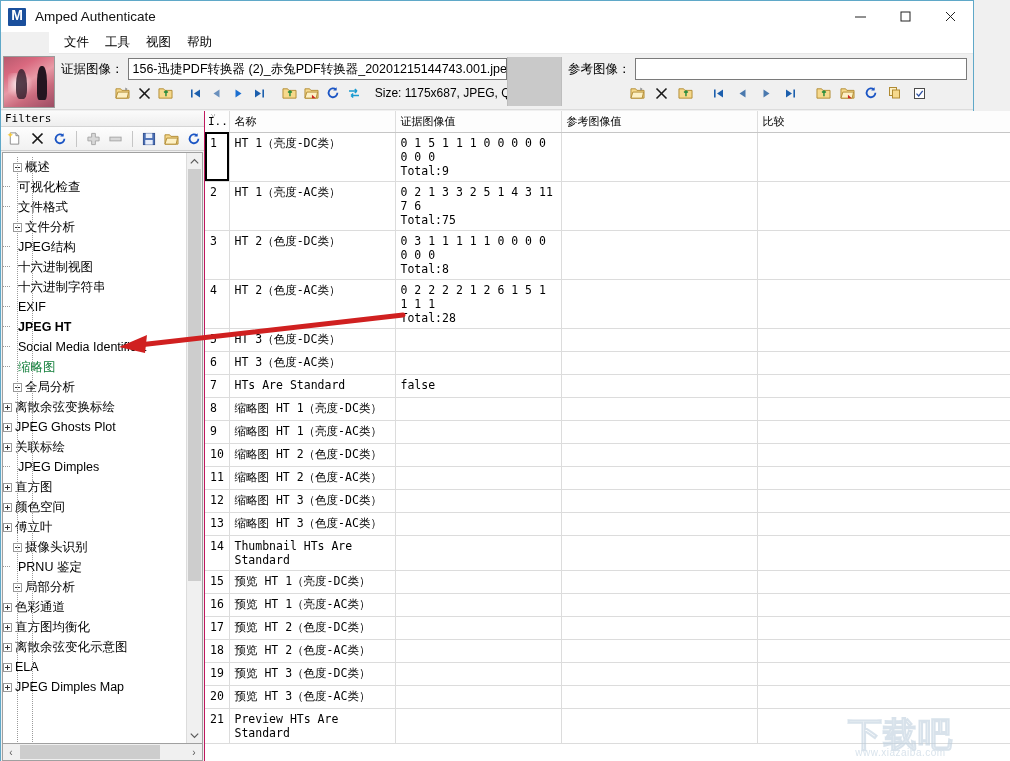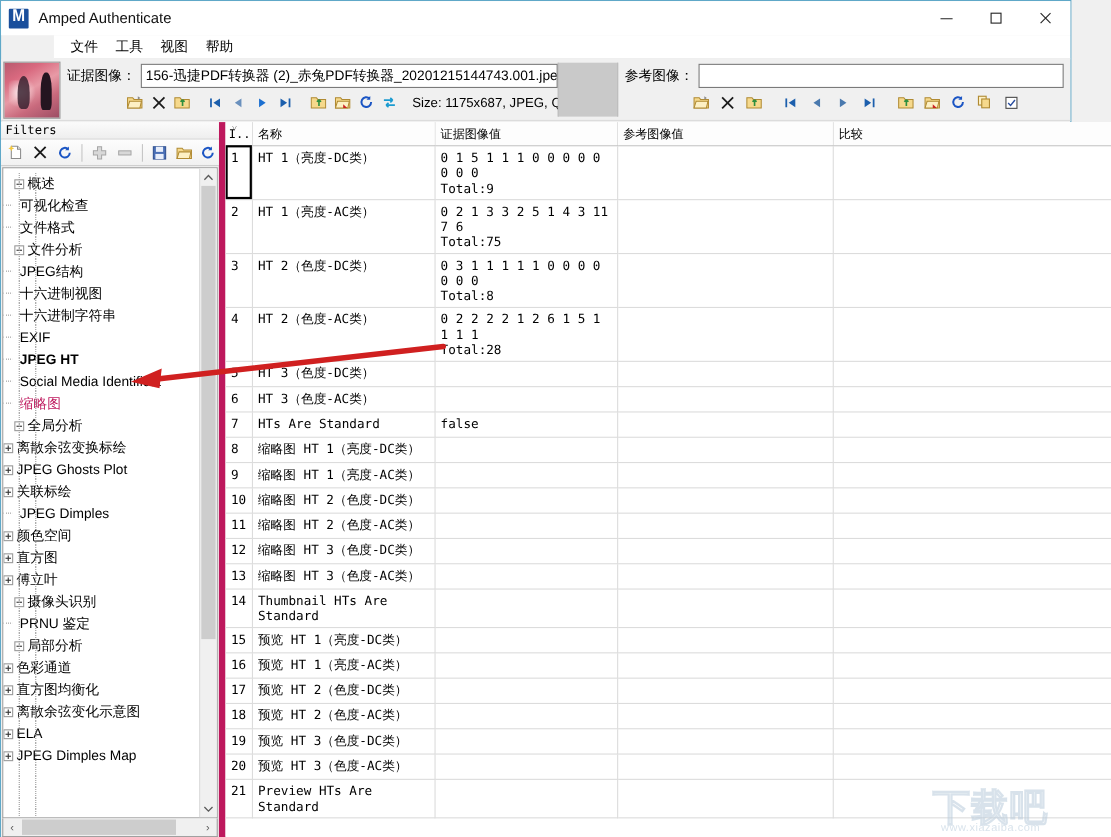--- a/index.html
+++ b/index.html
@@ -168,21 +168,21 @@
     width: 1010px; height: 651px;
     display: flex;
   }
 
   
   .filters {
     width: 204px;
     background: #f0f0f0;
     display: flex;
     flex-direction: column;
-    border-right: 6px solid #be185d;
+    border-right: 1px solid #be185d;
   }
   .filters-caption {
     height: 16px;
     font-family: "DejaVu Sans Mono", monospace;
     font-size: 11px;
     color: #000;
     padding-left: 4px;
     background: linear-gradient(#fbfbfb,#eeeeee);
     border-bottom: 1px solid #d4d4d4;
     line-height: 16px;
@@ -240,21 +240,21 @@
   .t-node .dash {
     width: 12px; flex: none; position: relative; margin-right: 3px; height: 20px;
   }
   .t-node .dash::before {
     content:""; position:absolute; left:0; top:9px; width:8px; height:1px;
     background: repeating-linear-gradient(to right,#9a9a9a 0 1px, transparent 1px 2px);
   }
   .lvl0 { padding-left: 10px; }
   .lvl1 { }
   .t-label.bold { font-weight: bold; }
-  .t-label.dim { color: #be185d; }
+  .t-label.dim { color: #15803d; }
   .vline {
     position:absolute; width:1px;
     background: repeating-linear-gradient(to bottom,#9a9a9a 0 1px, transparent 1px 2px);
   }
 
   
   .vscroll {
     width: 16px;
     background: #f0f0f0;
     border-left: 1px solid #dcdcdc;
@@ -698,25 +698,25 @@
             <div class="t-node lvl1">
               <span class="exp plus"></span>
               <span class="t-label">关联标绘</span>
             </div>
             <div class="t-node lvl1">
               <span class="dash"></span>
               <span class="t-label">JPEG Dimples</span>
             </div>
             <div class="t-node lvl1">
               <span class="exp plus"></span>
+              <span class="t-label">直方图</span>
+            </div>
+            <div class="t-node lvl1">
+              <span class="exp plus"></span>
               <span class="t-label">颜色空间</span>
-            </div>
-            <div class="t-node lvl1">
-              <span class="exp plus"></span>
-              <span class="t-label">直方图</span>
             </div>
             <div class="t-node lvl1">
               <span class="exp plus"></span>
               <span class="t-label">傅立叶</span>
             </div>
             <div class="t-node lvl0">
               <span class="exp"></span>
               <span class="t-label">摄像头识别</span>
             </div>
             <div class="t-node lvl1">

